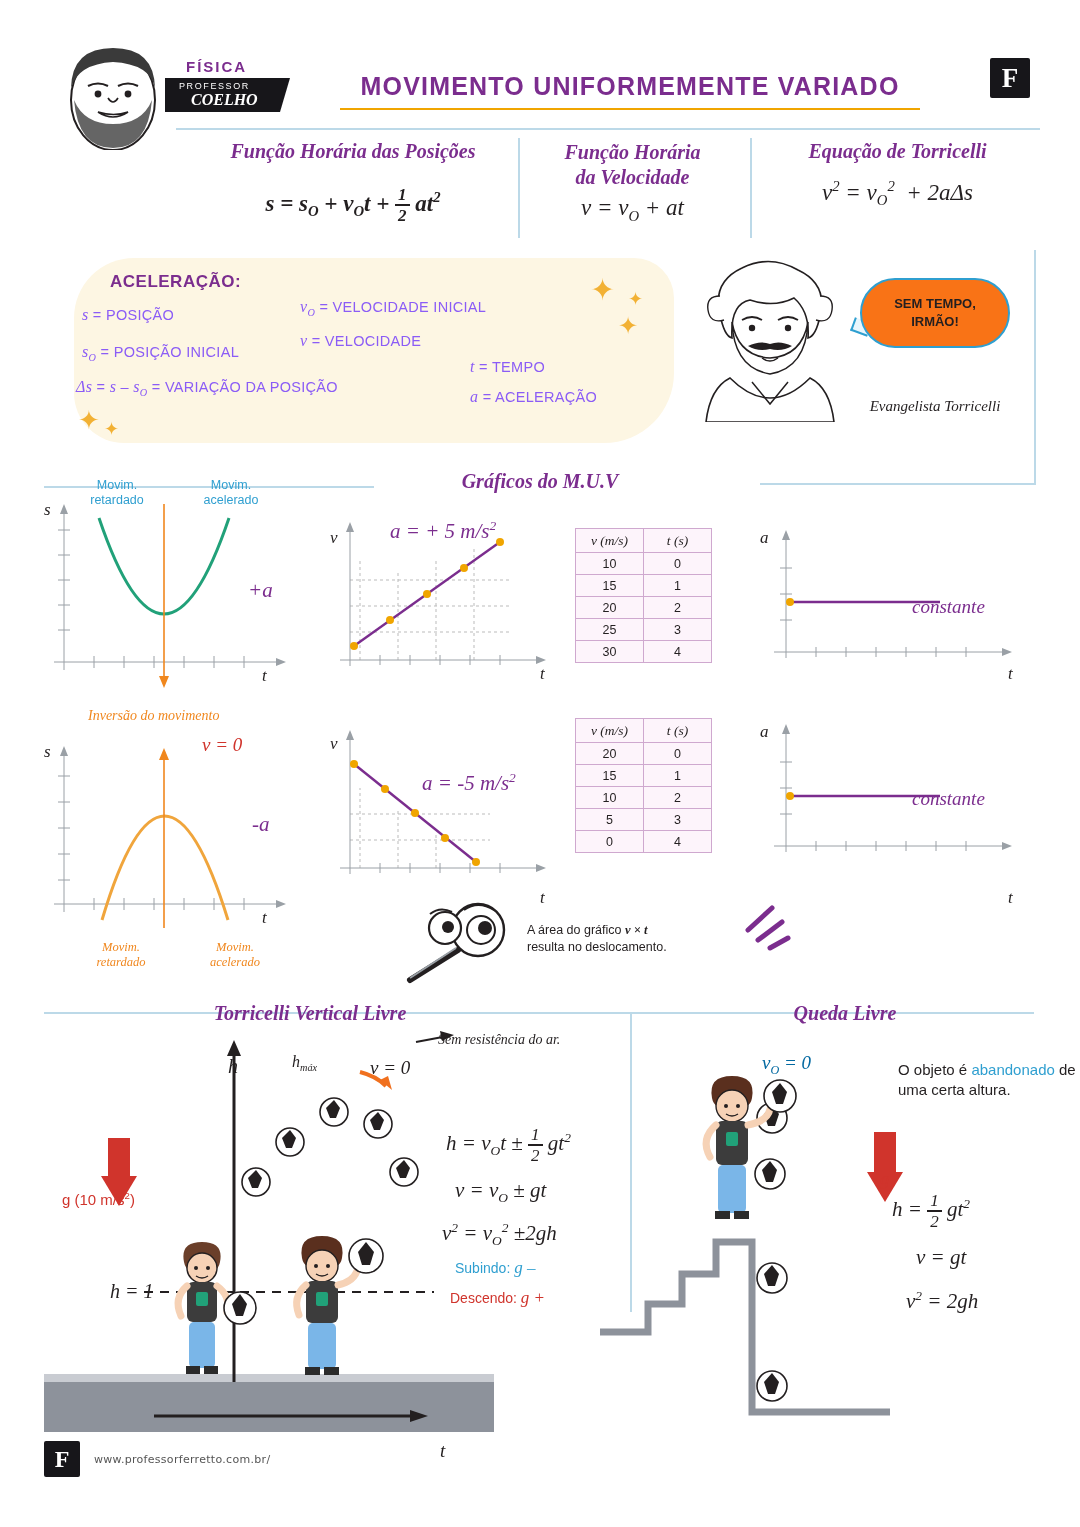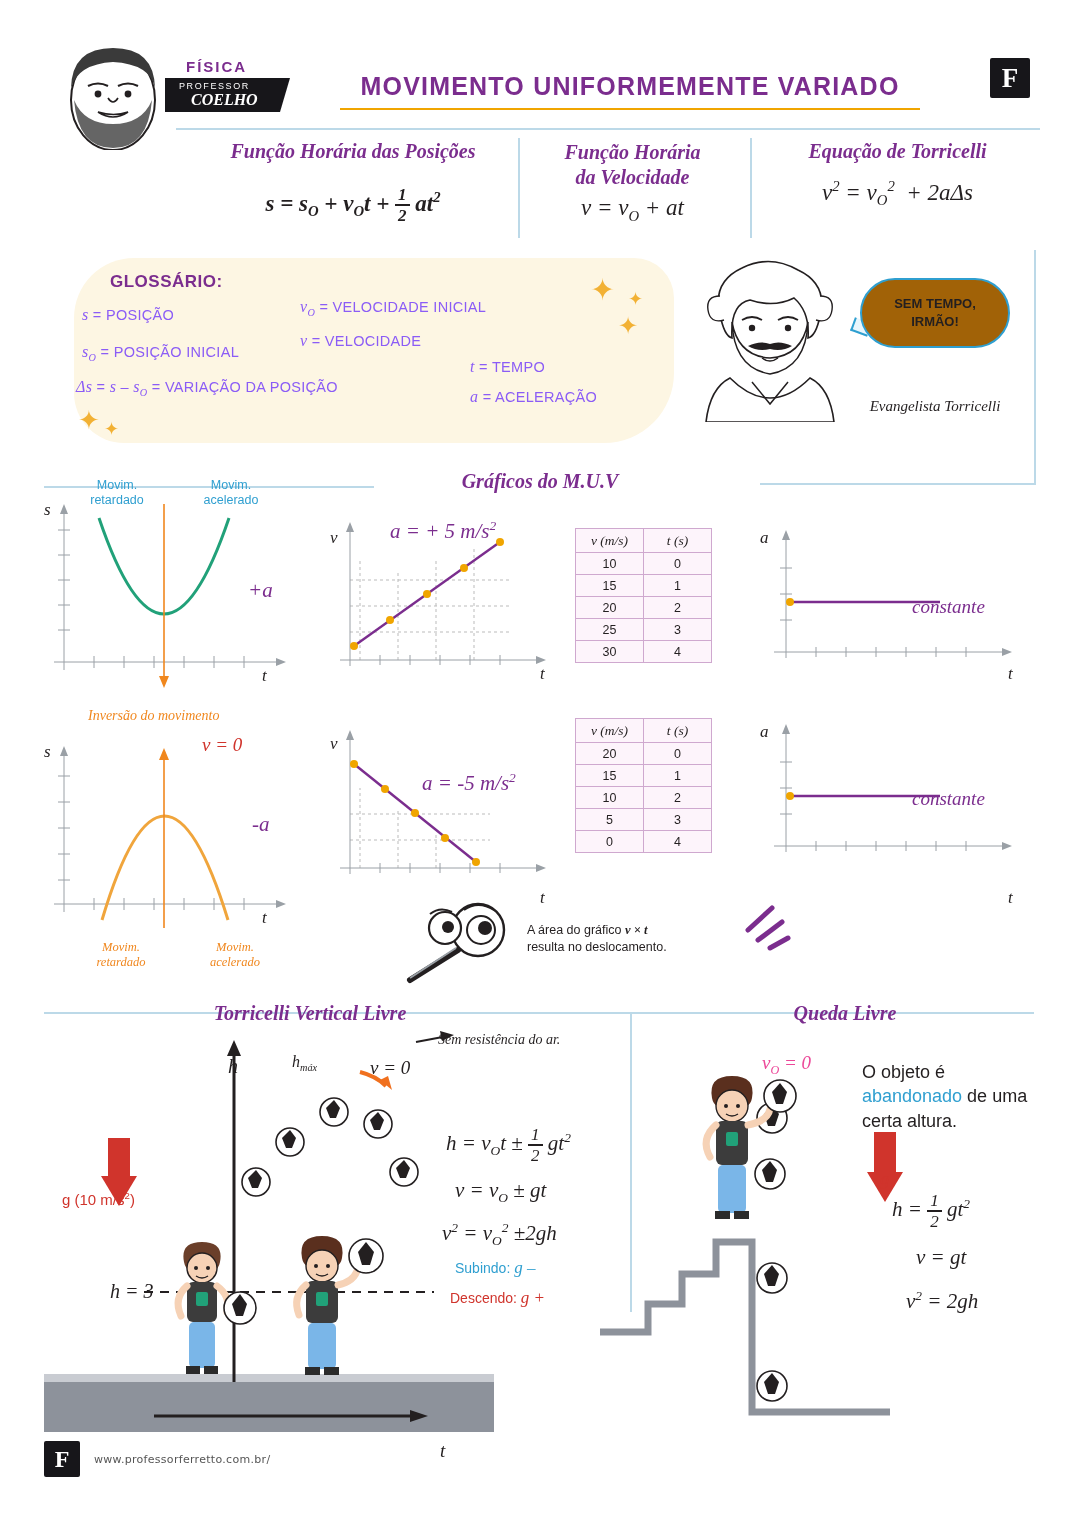--- a/index.html
+++ b/index.html
@@ -105,21 +105,21 @@
   #gl6 { left:470px; top:358px; }
   #gl7 { left:470px; top:388px; }
 
   .spark { position:absolute; color:#f2b134; font-size:22px; }
 
   
   #torricelli-portrait { left:690px; top:252px; width:160px; height:170px; }
   #speech {
     left:860px; top:278px; width:150px; height:70px;
     border:2px solid #2f9fd0; border-radius:40px;
-    background:#a16207;
+    background:#f97316;
     display:flex; align-items:center; justify-content:center; text-align:center;
     font-family:"Liberation Sans", sans-serif; font-weight:bold; font-size:13px;
     line-height:1.35; color:#231f20;
   }
   #speech-tail {
     left:852px; top:320px; width:18px; height:14px;
     background:#eaf6fc; border-left:2px solid #2f9fd0; border-bottom:2px solid #2f9fd0;
     transform:rotate(20deg);
   }
   #torricelli-name {
@@ -165,22 +165,22 @@
   .eq-lg { font-family:"Liberation Serif", serif; font-style:italic; font-size:21px; }
 
   #g-label { left:62px; top:1190px; font-family:"Liberation Sans", sans-serif; font-size:15px; color:#d0342c; }
   #h0-label { left:110px; top:1280px; font-family:"Liberation Serif", serif; font-style:italic; font-size:20px; }
   #h-label { left:228px; top:1055px; font-family:"Liberation Serif", serif; font-style:italic; font-size:20px; }
   #hmax-label { left:292px; top:1053px; font-family:"Liberation Serif", serif; font-style:italic; font-size:16px; }
   #v0-top { left:370px; top:1057px; font-family:"Liberation Serif", serif; font-style:italic; font-size:19px; }
   #no-air { left:438px; top:1032px; font-family:"Liberation Serif", serif; font-style:italic; font-size:14px; }
   #subindo { left:455px; top:1258px; font-family:"Liberation Sans", sans-serif; font-size:14px; color:#2f9fd0; }
   #descendo { left:450px; top:1288px; font-family:"Liberation Sans", sans-serif; font-size:14px; color:#d0342c; }
-  #v0zero { left:762px; top:1052px; font-family:"Liberation Serif", serif; font-style:italic; font-size:19px; color:#ec4899; }
-  #ql-note { left:862px; top:1060px; width:180px; font-family:"Liberation Sans", sans-serif; font-size:18px; line-height:1.35; }
+  #v0zero { left:762px; top:1052px; font-family:"Liberation Serif", serif; font-style:italic; font-size:19px; color:#0369a1; }
+  #ql-note { left:898px; top:1060px; width:180px; font-family:"Liberation Sans", sans-serif; font-size:15px; line-height:1.35; }
   #ql-note .hl { color:#2f9fd0; }
   #g-right { left:880px; top:1168px; font-family:"Liberation Serif", serif; font-style:italic; font-size:19px; color:#d0342c; }
 </style>
 </head>
 <body>
 
 <div class="abs" id="header">
 
   <svg class="abs" id="avatar" viewBox="0 0 110 110">
     <ellipse cx="55" cy="60" rx="42" ry="50" fill="#ffffff" stroke="#231f20" stroke-width="2"></ellipse>
@@ -224,21 +224,21 @@
 </div>
 
 <div class="abs vdiv" id="div2"></div>
 
 <div class="abs sec-title" id="f3-title">Equação de Torricelli</div>
 <div class="abs formula" id="f3-eq">
   v<sup>2</sup> = v<sub>O</sub><sup>2</sup> &nbsp;+ 2aΔs
 </div>
 
 <div class="abs" id="glossary-box"></div>
-<div class="abs" id="glossary-title">GLOSSÁRIO:</div>
+<div class="abs" id="glossary-title">ACELERAÇÃO:</div>
 
 <div class="abs gl" id="gl1"><i>s</i> = POSIÇÃO</div>
 <div class="abs gl" id="gl2"><i>s<sub>O</sub></i> = POSIÇÃO INICIAL</div>
 <div class="abs gl" id="gl3"><i>Δs</i> = <i>s</i> – <i>s<sub>O</sub></i> = VARIAÇÃO DA POSIÇÃO</div>
 <div class="abs gl" id="gl4"><i>v<sub>O</sub></i> = VELOCIDADE INICIAL</div>
 <div class="abs gl" id="gl5"><i>v</i> = VELOCIDADE</div>
 <div class="abs gl" id="gl6"><i>t</i> = TEMPO</div>
 <div class="abs gl" id="gl7"><i>a</i> = ACELERAÇÃO</div>
 
 <div class="spark" style="left:590px; top:272px; font-size:30px;">✦</div>
@@ -590,21 +590,21 @@
     <circle cx="322" cy="226" r="17" fill="#fff" stroke="#231f20" stroke-width="1.6"></circle>
     <path d="M322 212 l8 10 -4 13 -8 0 -4 -13z" fill="#231f20"></path>
   </g>
 </svg>
 
 <div class="abs" id="g-label">g (10 m/s<sup>2</sup>)</div>
 <div class="abs" id="h-label">h</div>
 <div class="abs" id="hmax-label">h<sub><i>máx</i></sub></div>
 <div class="abs" id="v0-top">v = 0</div>
 <div class="abs" id="no-air">Sem resistência do ar.</div>
-<div class="abs" id="h0-label">h = 3</div>
+<div class="abs" id="h0-label">h = 1</div>
 <div class="abs axis-lbl" style="left:440px; top:1440px; font-size:19px;">t</div>
 
 <div class="abs eq-lg" style="left:446px; top:1126px;">
   h = v<sub>O</sub>t ±
   <span class="frac"><span class="num">1</span><span class="bar"></span><span class="den">2</span></span>
   gt<sup>2</sup>
 </div>
 <div class="abs eq-lg" style="left:455px; top:1178px;">
   v = v<sub>O</sub> ± gt
 </div>

